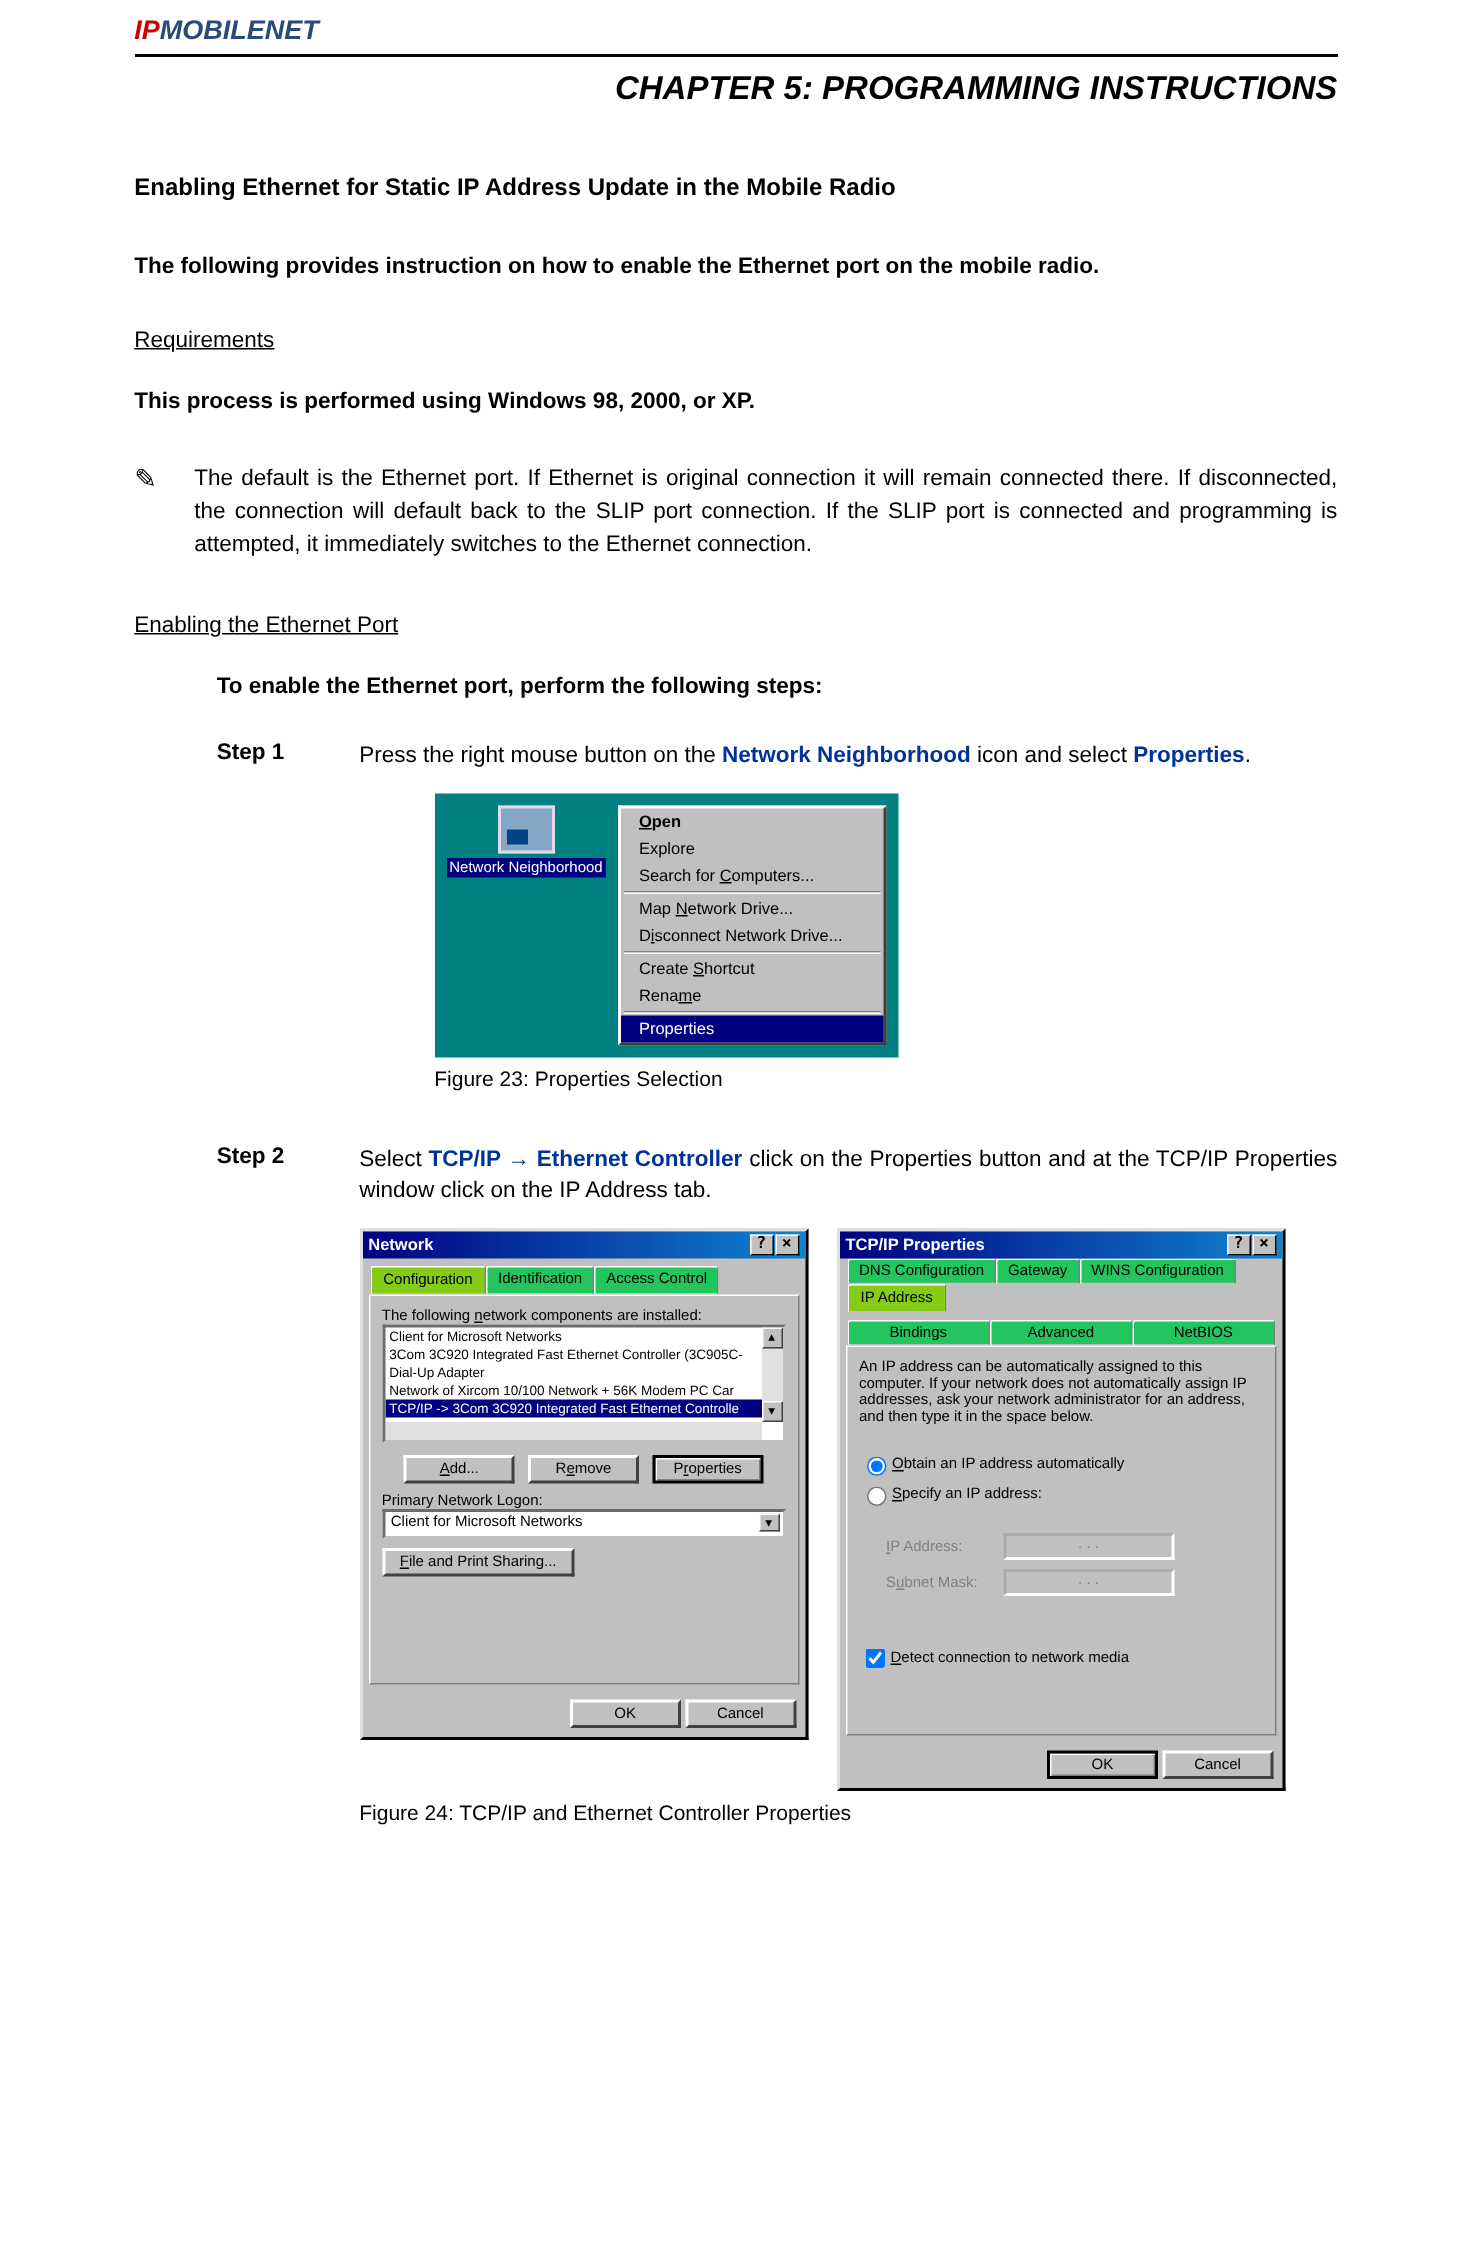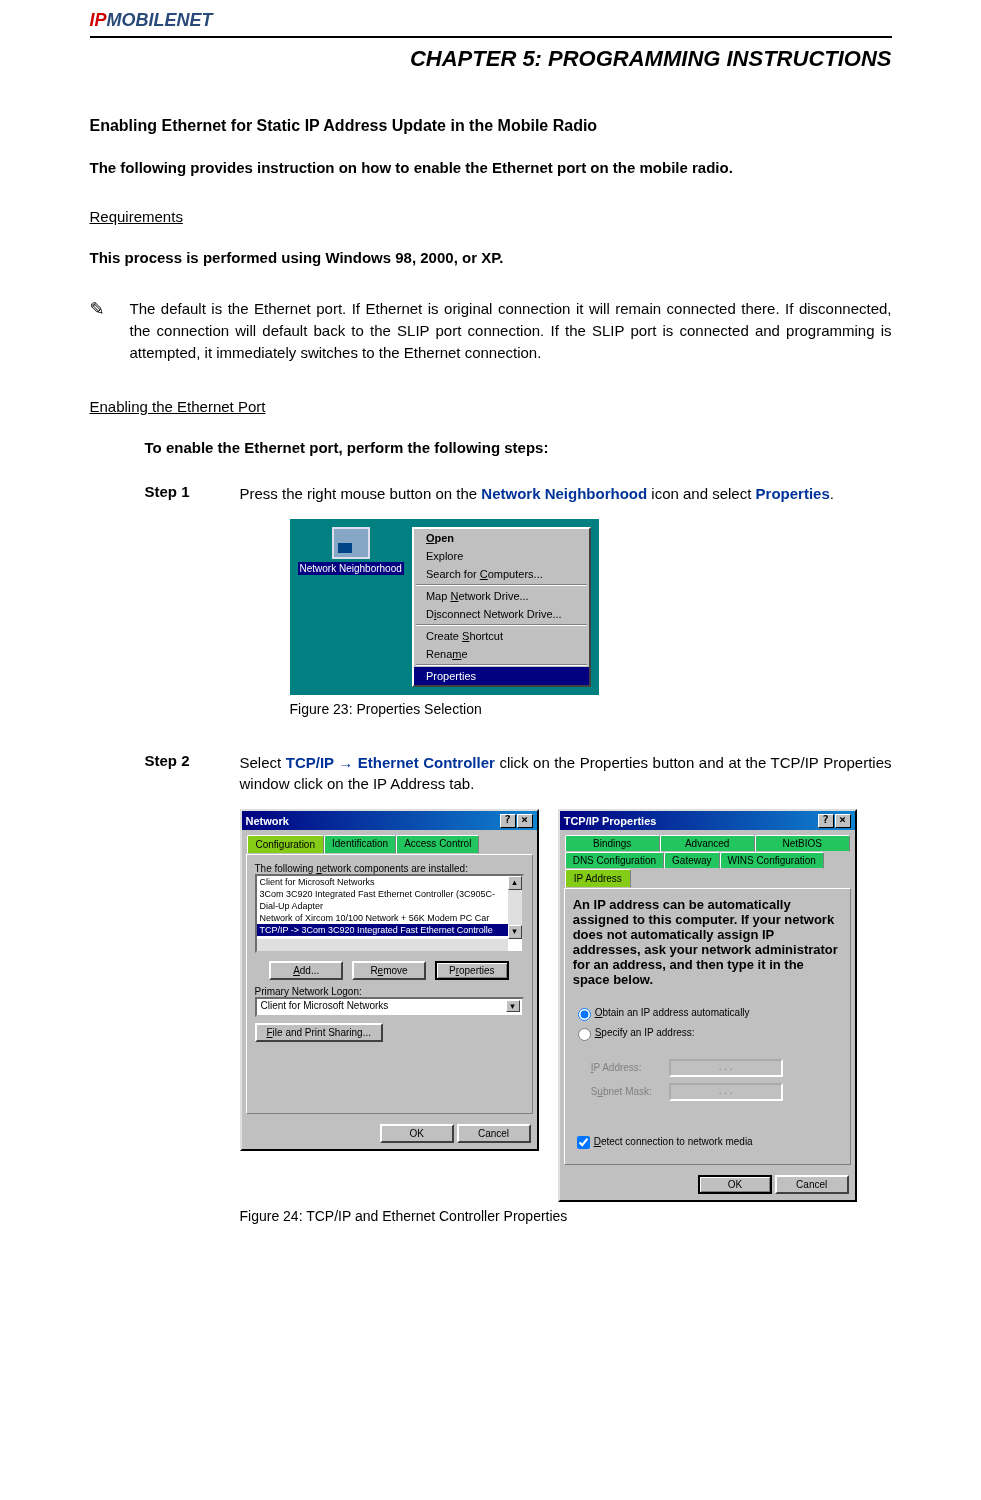--- a/index.html
+++ b/index.html
@@ -37,21 +37,21 @@
   .chapter-header {
     text-align: right;
     font-size: 22px;
     font-weight: bold;
     font-style: italic;
     margin-bottom: 45px;
   }
   .section-title {
     font-size: 16px;
     font-weight: bold;
-    margin-bottom: 22px;
+    margin-bottom: 32px;
   }
   .para {
     font-size: 15px;
     line-height: 1.4;
     margin-bottom: 30px;
     font-weight: bold;
   }
   .subsection {
     text-decoration: underline;
     font-size: 15px;
@@ -437,33 +437,33 @@
             <span class="win98-btn">Cancel</span>
           </div>
         </div>
 
         
         <div class="win98-dialog">
           <div class="win98-titlebar">
             <span>TCP/IP Properties</span>
             <span class="btns"><span>?</span><span>×</span></span>
           </div>
-          <div class="win98-tabs" style="justify-content:center;">
-            <div class="win98-tab" style="flex:1;text-align:center;">Bindings</div>
-            <div class="win98-tab" style="flex:1;text-align:center;">Advanced</div>
-            <div class="win98-tab" style="flex:1;text-align:center;">NetBIOS</div>
-          </div>
           <div class="win98-tabs" style="padding-top:0;">
             <div class="win98-tab">DNS Configuration</div>
             <div class="win98-tab">Gateway</div>
             <div class="win98-tab">WINS Configuration</div>
             <div class="win98-tab active">IP Address</div>
           </div>
+          <div class="win98-tabs" style="justify-content:center;">
+            <div class="win98-tab" style="flex:1;text-align:center;">Bindings</div>
+            <div class="win98-tab" style="flex:1;text-align:center;">Advanced</div>
+            <div class="win98-tab" style="flex:1;text-align:center;">NetBIOS</div>
+          </div>
           <div class="dialog-body">
-            <div style="font-size:13px; margin-bottom:18px;font-weight:bold;">An IP address can be automatically assigned to this computer. If your network does not automatically assign IP addresses, ask your network administrator for an address, and then type it in the space below.</div>
+            <div style="font-size:10px; margin-bottom:18px;">An IP address can be automatically assigned to this computer. If your network does not automatically assign IP addresses, ask your network administrator for an address, and then type it in the space below.</div>
             <div class="radio-row"><input type="radio" checked="" style=""><span class="u">O</span>btain an IP address automatically</div>
             <div class="radio-row"><input type="radio" style=""><span class="u">S</span>pecify an IP address:</div>
             <div style="padding:8px 0 8px 18px;">
               <div style="margin:6px 0;"><span class="ip-label disabled"><span class="u">I</span>P Address:</span><span class="ip-field">.     .     .</span></div>
               <div style="margin:6px 0;"><span class="ip-label disabled">S<span class="u">u</span>bnet Mask:</span><span class="ip-field">.     .     .</span></div>
             </div>
             <div class="check-row" style="margin-top:18px;"><input type="checkbox" checked="" style=""><span class="u">D</span>etect connection to network media</div>
           </div>
           <div class="dialog-footer">
             <span class="win98-btn" style="border:2px solid #000; box-shadow: inset 1px 1px 0 #fff, inset -1px -1px 0 #808080;">OK</span>

